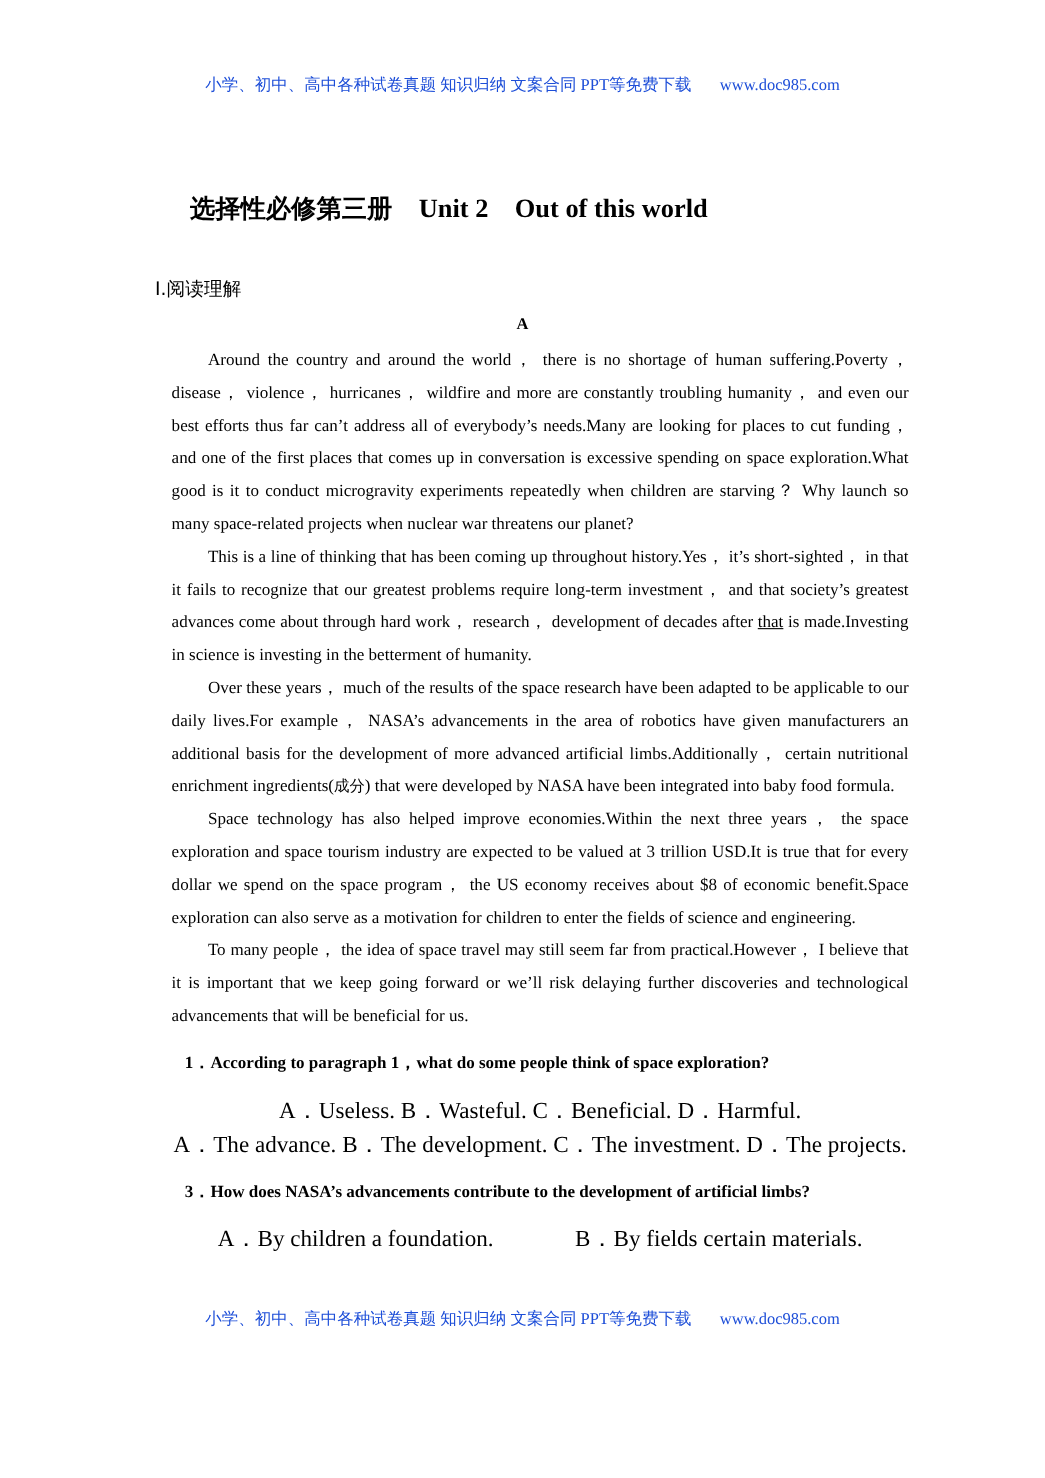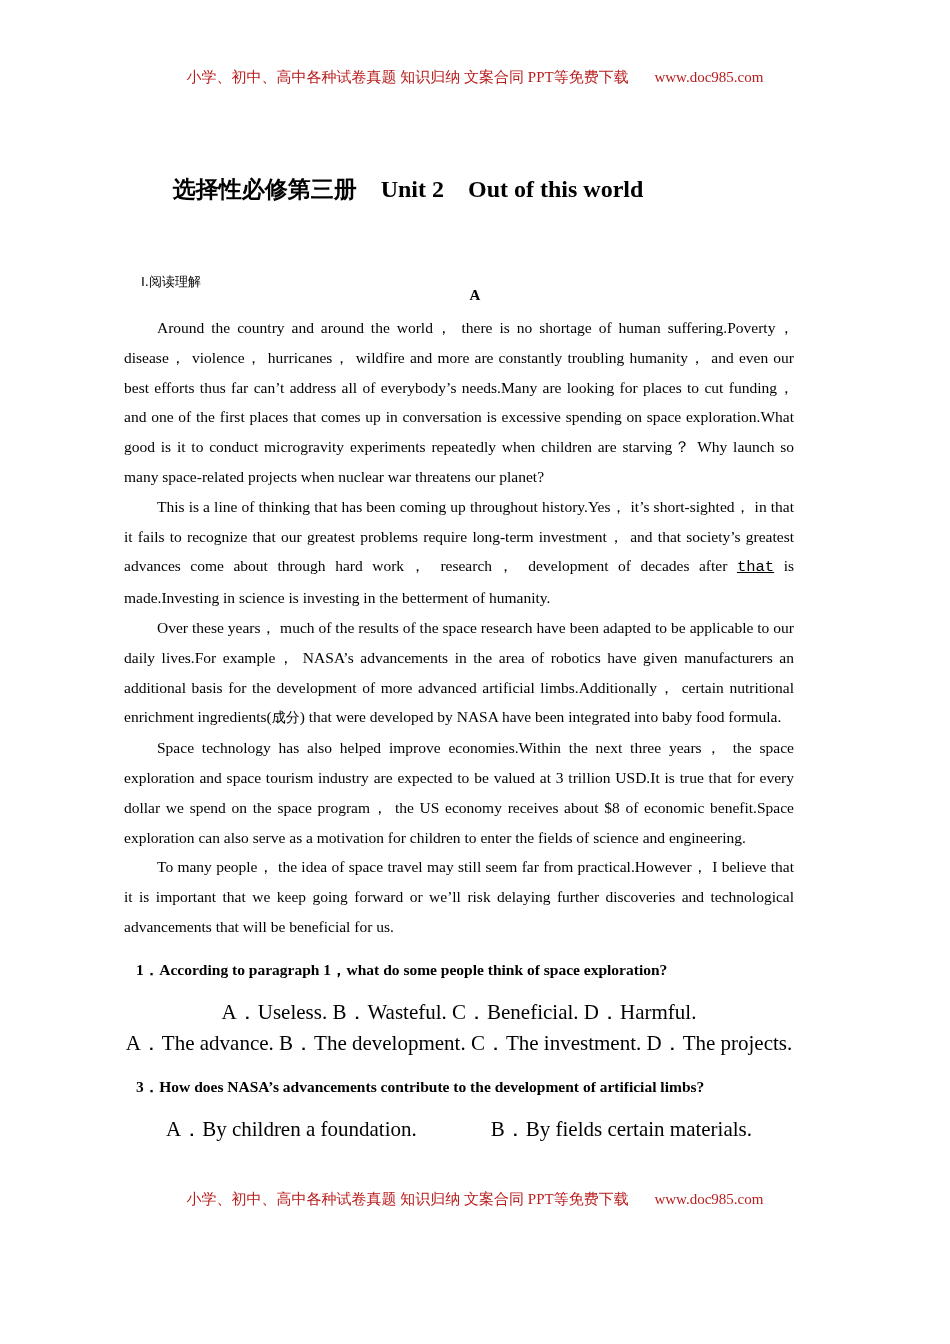--- a/index.html
+++ b/index.html
@@ -14,21 +14,21 @@
       overflow: hidden;
       font-family: "Liberation Serif", "DejaVu Serif", serif;
       color: #000;
     }
     .header, .footer {
       position: absolute;
       left: 0;
       width: 950px;
       text-align: center;
       font-size: 15px;
-      color: #b91c1c;
+      color: #1d4ed8;
       font-family: "Liberation Serif", "DejaVu Serif", serif;
     }
     .header { top: 68px; }
     .footer { top: 1190px; }
     .header .site, .footer .site { margin-left: 22px; }
 
     .title {
       position: absolute;
       top: 174px;
       left: 0;
@@ -40,48 +40,48 @@
     }
     .title .cn {
       font-family: "DejaVu Sans", sans-serif;
       font-weight: bold;
       font-size: 23px;
     }
     .title .sp { display: inline-block; width: 24px; }
 
     .section-heading {
       position: absolute;
-      top: 273px;
+      top: 251px;
       left: 141px;
-      font-size: 13px;
+      font-size: 17px;
       font-family: "DejaVu Sans", sans-serif;
     }
     .passage-label {
       position: absolute;
       top: 287px;
       left: 0;
       width: 950px;
       text-align: center;
       font-weight: bold;
       font-size: 15px;
     }
     .content {
       position: absolute;
       top: 313px;
-      left: 124px;
+      left: 156px;
       width: 670px;
       font-size: 15.5px;
       line-height: 29.8px;
     }
     .content p {
       margin: 0;
       text-align: justify;
       text-indent: 33px;
     }
-    .content u { text-decoration: underline; font-family: Liberation Mono, monospace; }
+    .content u { text-decoration: underline; }
     .q {
       margin: 12px;
       font-weight: bold;
       line-height: 31px;
       font-size: 15.5px;
     }
     .opts {
       margin: 0;
       line-height: 31px;
       font-size: 21px;

